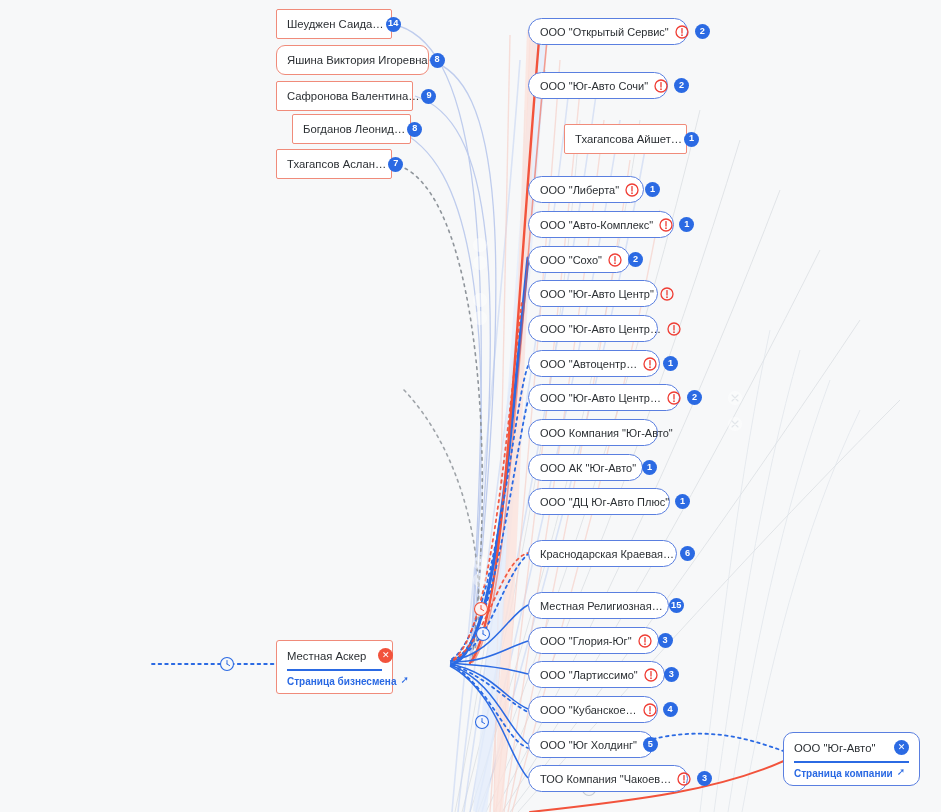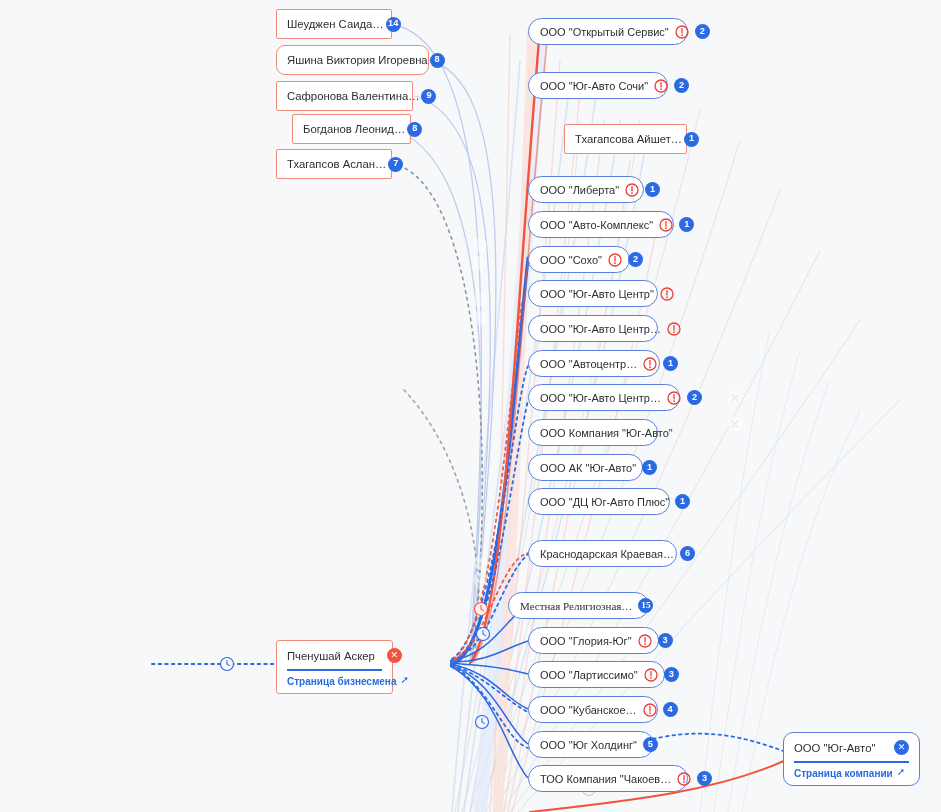--- a/index.html
+++ b/index.html
@@ -334,21 +334,21 @@
         <span class="badge">1</span>
       </div>
       <div class="node company" style="left: 528px; top: 488px; width: 142px;">
         <span>ООО "ДЦ Юг-Авто Плюс"</span>
         <span class="badge">1</span>
       </div>
       <div class="node company" style="left: 528px; top: 540px; width: 149px;">
         <span>Краснодарская Краевая…</span>
         <span class="badge">6</span>
       </div>
-      <div class="node company" style="left: 508px; top: 592px; width: 141px; font-family: Liberation Serif, serif;">
+      <div class="node company" style="left: 528px; top: 592px; width: 141px;">
         <span>Местная Религиозная…</span>
         <span class="badge">15</span>
       </div>
       <div class="node company" style="left: 528px; top: 627px; width: 131px;">
         <span>ООО "Глория-Юг"</span>
         <span class="warn">
           <svg viewBox="0 0 14 14">
             <circle cx="7" cy="7" r="6" fill="none" stroke="#ef3d34" stroke-width="1.3"></circle>
             <line x1="7" y1="3.6" x2="7" y2="8" stroke="#ef3d34" stroke-width="1.3" stroke-linecap="round"></line>
             <circle cx="7" cy="10.2" r="0.85" fill="#ef3d34"></circle>
@@ -390,21 +390,21 @@
             <line x1="7" y1="3.6" x2="7" y2="8" stroke="#ef3d34" stroke-width="1.3" stroke-linecap="round"></line>
             <circle cx="7" cy="10.2" r="0.85" fill="#ef3d34"></circle>
           </svg>
         </span>
         <span class="badge">3</span>
       </div>
     </div>
 
   <div class="card person-card" style="left:276px;top:640px;width:117px;">
     <div class="card-top">
-      <span class="card-title">Пченушай Аскер</span>
+      <span class="card-title">Местная Аскер</span>
       <span class="close-btn close-red">✕</span>
     </div>
     <div class="card-divider"></div>
     <div class="card-link">
       <span>Страница бизнесмена</span>
       <span class="arrow-ico">➚</span>
     </div>
   </div>
 
   <div class="card company-card" style="left:783px;top:732px;width:137px;">

